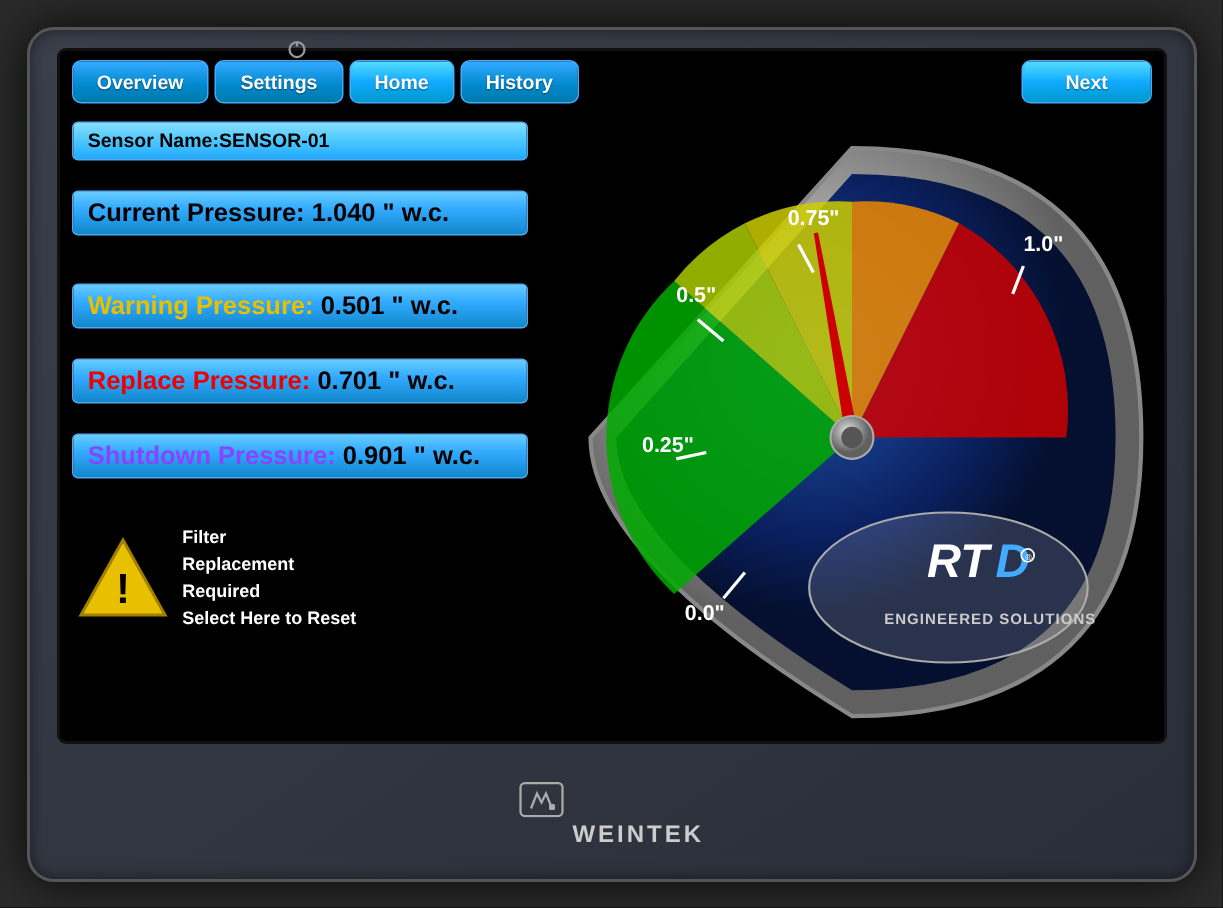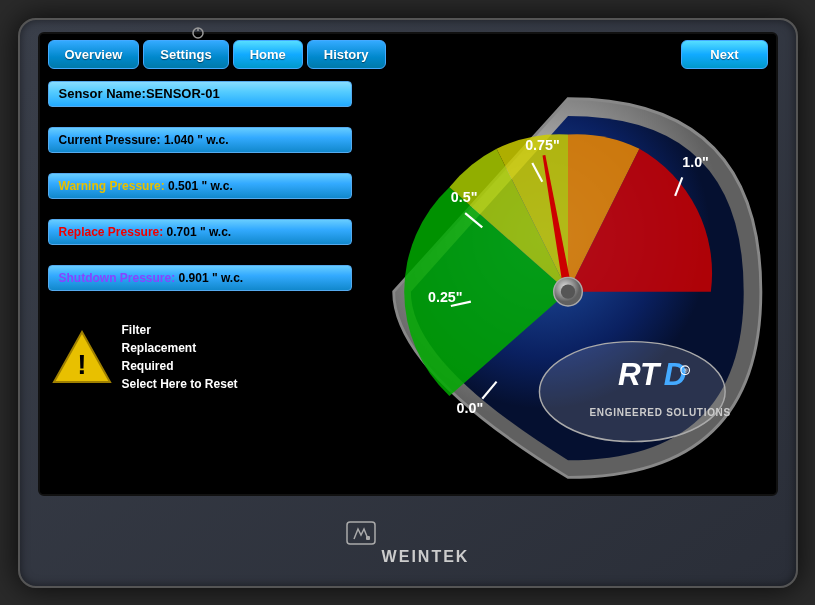--- a/index.html
+++ b/index.html
@@ -88,37 +88,38 @@
       flex-direction: column;
       gap: 20px;
       flex-shrink: 0;
     }
 
     .info-row {
       background: linear-gradient(180deg, #6cf 0%, #3af 40%, #18c 100%);
       border-radius: 4px;
       padding: 4px 10px;
       color: #fff;
-      font-size: 12px;
+      font-size: 17px;
       font-weight: bold;
       border: 1px solid #5ae;
       min-height: 26px;
       display: flex;
       align-items: center;
     }
 
     .info-row.sensor-name {
       background: linear-gradient(180deg, #8df 0%, #5cf 40%, #2af 100%);
       color: #000;
       font-size: 13px;
     }
 
     .info-row.warning {
       background: linear-gradient(180deg, #6cf 0%, #3af 40%, #18c 100%);
       color: #000;
+      margin-top: 12px;
     }
     .info-row.warning .label { color: #e8c000; }
     .info-row.warning .value { color: #000; }
 
     .info-row.replace {
       background: linear-gradient(180deg, #6cf 0%, #3af 40%, #18c 100%);
       color: #000;
     }
     .info-row.replace .label { color: #e00; text-align: right; }
     .info-row.replace .value { color: #000; }

